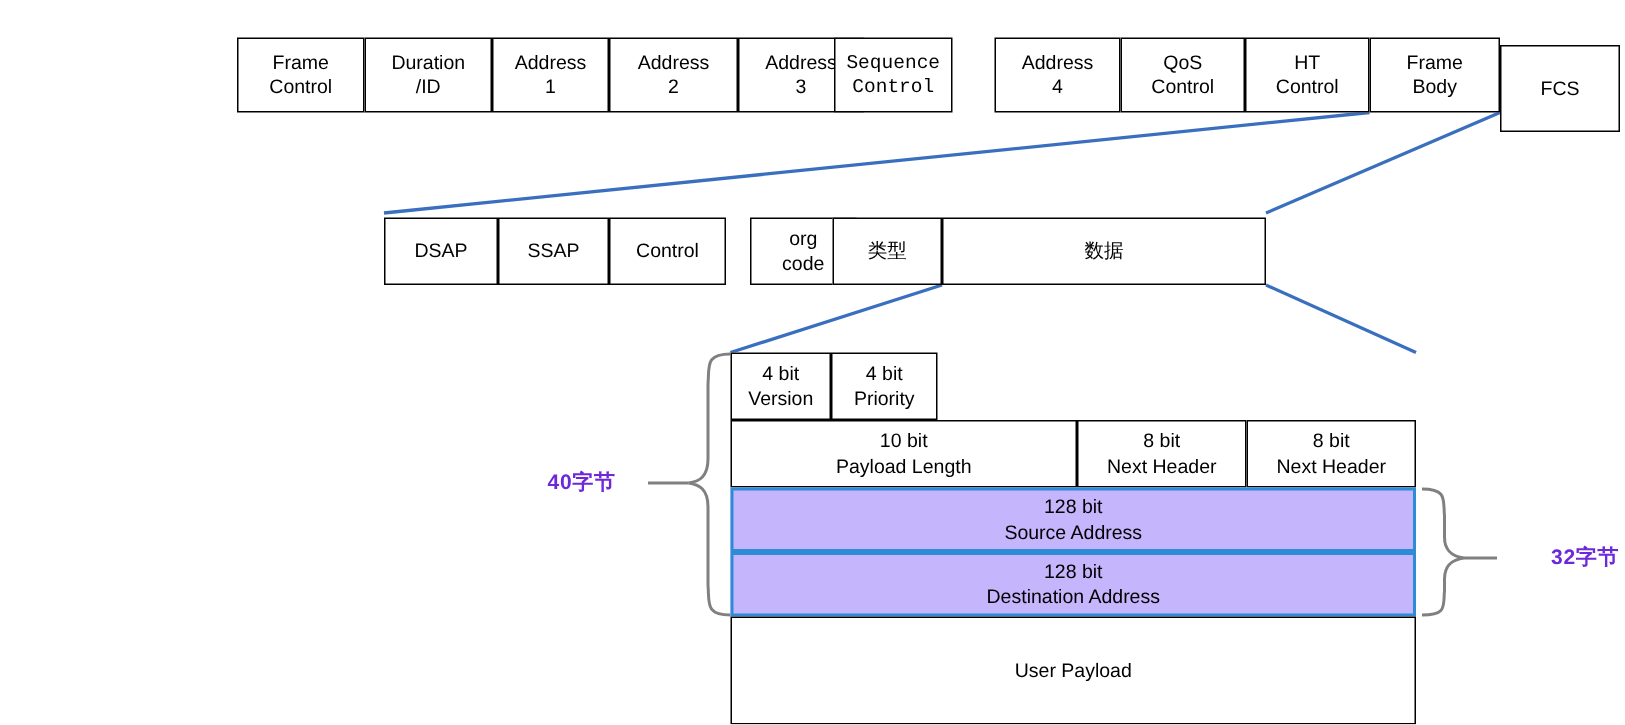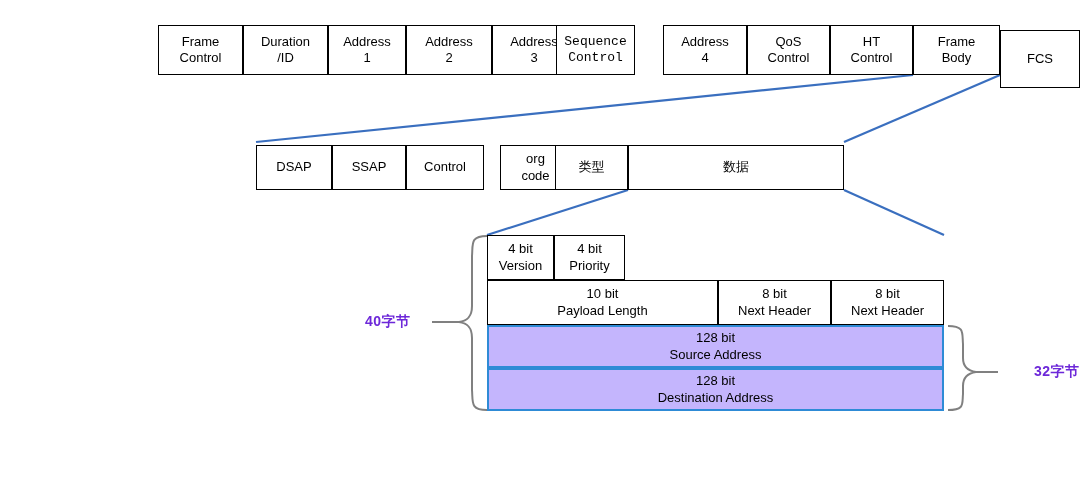--- a/index.html
+++ b/index.html
@@ -140,17 +140,18 @@
   <div class="box" style="left:718px; top:280px; width:113px; height:45px;">8 bit
 Next Header</div>
   <div class="box" style="left:831px; top:280px; width:113px; height:45px;">8 bit
 Next Header</div>
 
   <div class="box addr" style="left:487px; top:325px; width:457px; height:43px;">128 bit
 Source Address</div>
   <div class="box addr" style="left:487px; top:368px; width:457px; height:43px;">128 bit
 Destination Address</div>
 
+  <div class="box payload" style="left:487px; top:411px; width:457px; height:72px;">User Payload</div>
 
   <div class="annot" style="left:365px; top:313px;">40字节</div>
   <div class="annot" style="left:1002px; top:363px;margin-left:32px;">32字节</div>
 
 </div>
 
 </body></html>

